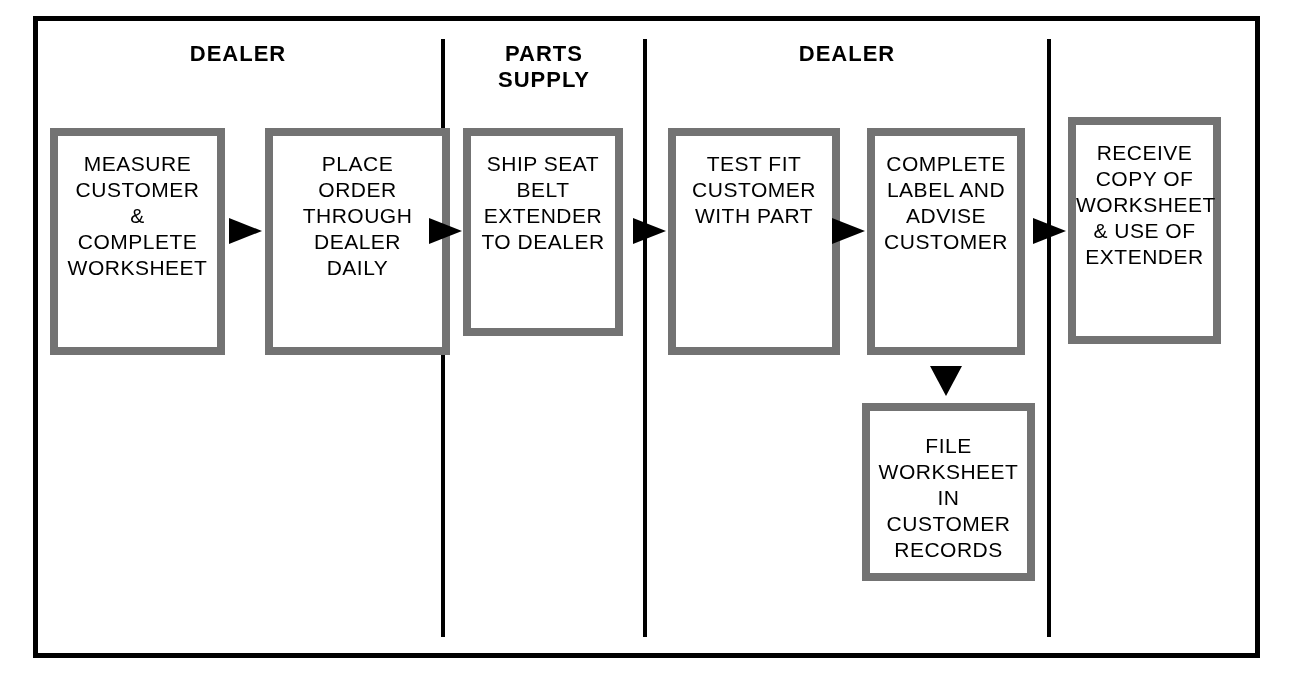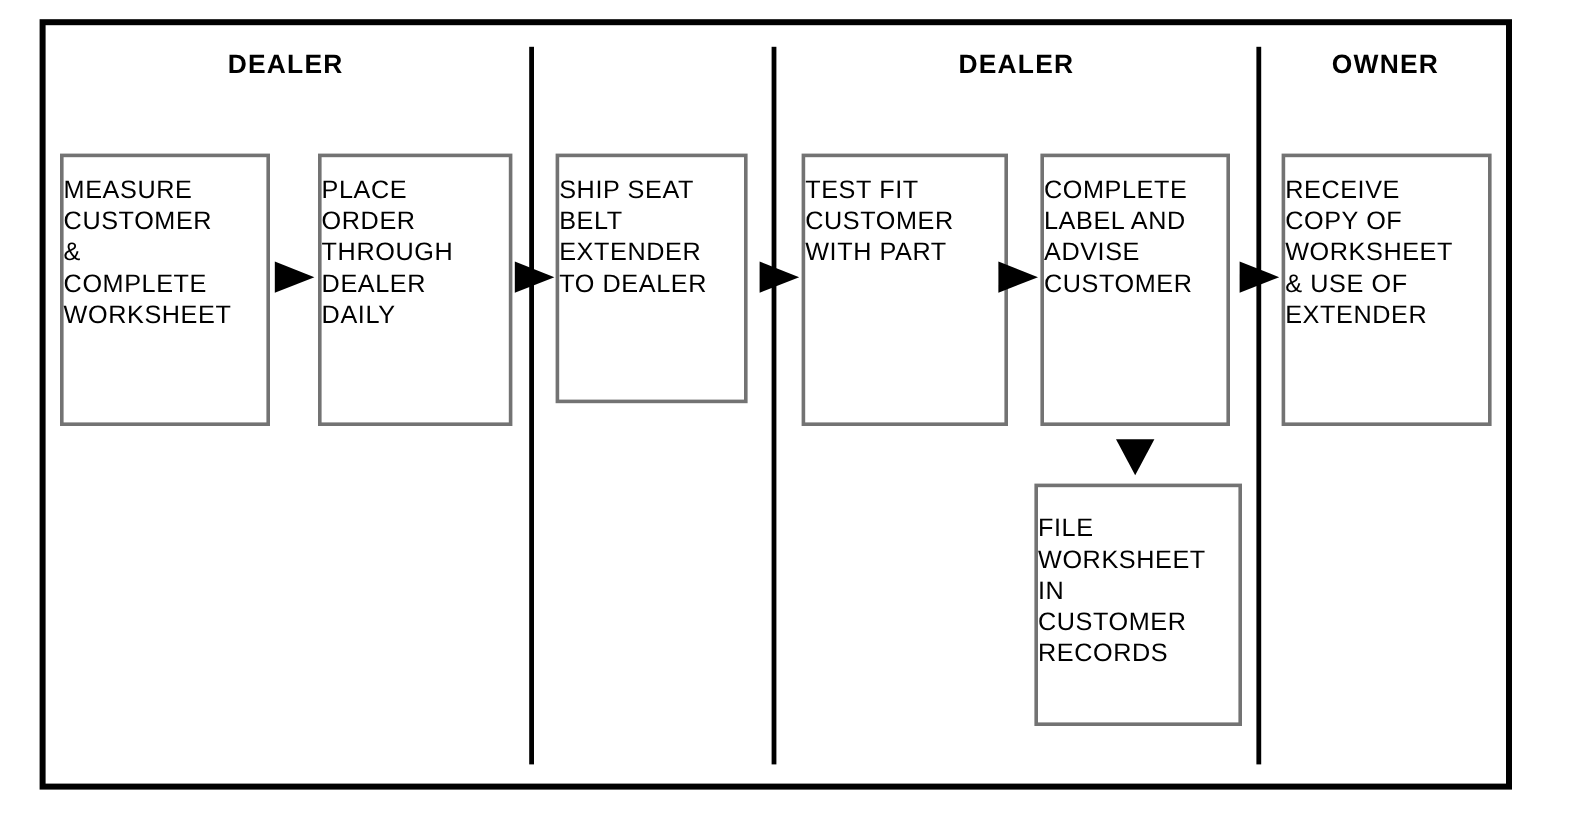--- a/index.html
+++ b/index.html
@@ -6,48 +6,49 @@
   body{width:1312px;height:690px;font-family:"Liberation Sans",sans-serif;}
   .canvas{position:relative;width:1312px;height:690px;background:#ffffff;color:#000000;overflow:hidden;padding-left:48px;}
   .frame{position:absolute;left:33px;top:16px;width:1227px;height:642px;border:5px solid #000000;box-sizing:border-box;}
   .divider{position:absolute;top:39px;width:4px;height:598px;background:#000000;}
   .div-1{left:441px}.div-2{left:643px}.div-3{left:1047px}
   .lane-label{position:absolute;top:41px;font-weight:bold;font-size:22px;line-height:26px;letter-spacing:1px;text-align:center;white-space:pre-line;}
   .lane-1{left:33px;width:410px}
   .lane-2{left:443px;width:202px}
   .lane-3{left:645px;width:404px}
   .lane-4{left:1049px;width:211px}
-  .step{position:absolute;box-sizing:border-box;border:3px solid #737373;background:#ffffff;text-align:left;font-size:21px;line-height:26px;letter-spacing:0.5px;padding-top:15px;white-space:pre-line;}
+  .step{position:absolute;box-sizing:border-box;border:8px solid #737373;background:#ffffff;text-align:center;font-size:21px;line-height:26px;letter-spacing:0.5px;padding-top:15px;white-space:pre-line;}
   .step-1{left:50px;top:128px;width:175px;height:227px}
-  .step-2{left:265px;top:128px;width:162px;height:227px}
+  .step-2{left:265px;top:128px;width:185px;height:227px}
   .step-3{left:463px;top:128px;width:160px;height:208px}
   .step-4{left:668px;top:128px;width:172px;height:227px}
   .step-5{left:867px;top:128px;width:158px;height:227px}
-  .step-6{left:1068px;top:128px;width:175px;height:227px}
-  .step-7{left:862px;top:403px;width:173px;height:202px;padding-top:22px}
+  .step-6{left:1068px;top:117px;width:153px;height:227px}
+  .step-7{left:862px;top:403px;width:173px;height:178px;padding-top:22px}
   .arrow-right{position:absolute;top:218px;width:0;height:0;
     border-top:13px solid transparent;border-bottom:13px solid transparent;border-left:33px solid #000000;}
   .arr-1{left:229px}.arr-2{left:429px}.arr-3{left:633px}.arr-4{left:832px}.arr-5{left:1033px}
   .arrow-down{position:absolute;left:930px;top:366px;width:0;height:0;
     border-left:16px solid transparent;border-right:16px solid transparent;border-top:30px solid #000000;}
 </style>
 </head>
 <body>
 
 <div class="canvas">
 
   <div class="frame"></div>
 
   <div class="divider div-1"></div>
   <div class="divider div-2"></div>
   <div class="divider div-3"></div>
 
   <div class="lane-label lane-1">DEALER</div>
+  <div class="lane-label lane-2">PARTS
+SUPPLY</div>
   <div class="lane-label lane-3">DEALER</div>
-  <div class="lane-label lane-4">OWNER</div>
 
   <div class="step step-1">MEASURE
 CUSTOMER
 &amp;
 COMPLETE
 WORKSHEET</div>
   <div class="step step-2">PLACE
 ORDER
 THROUGH
 DEALER

